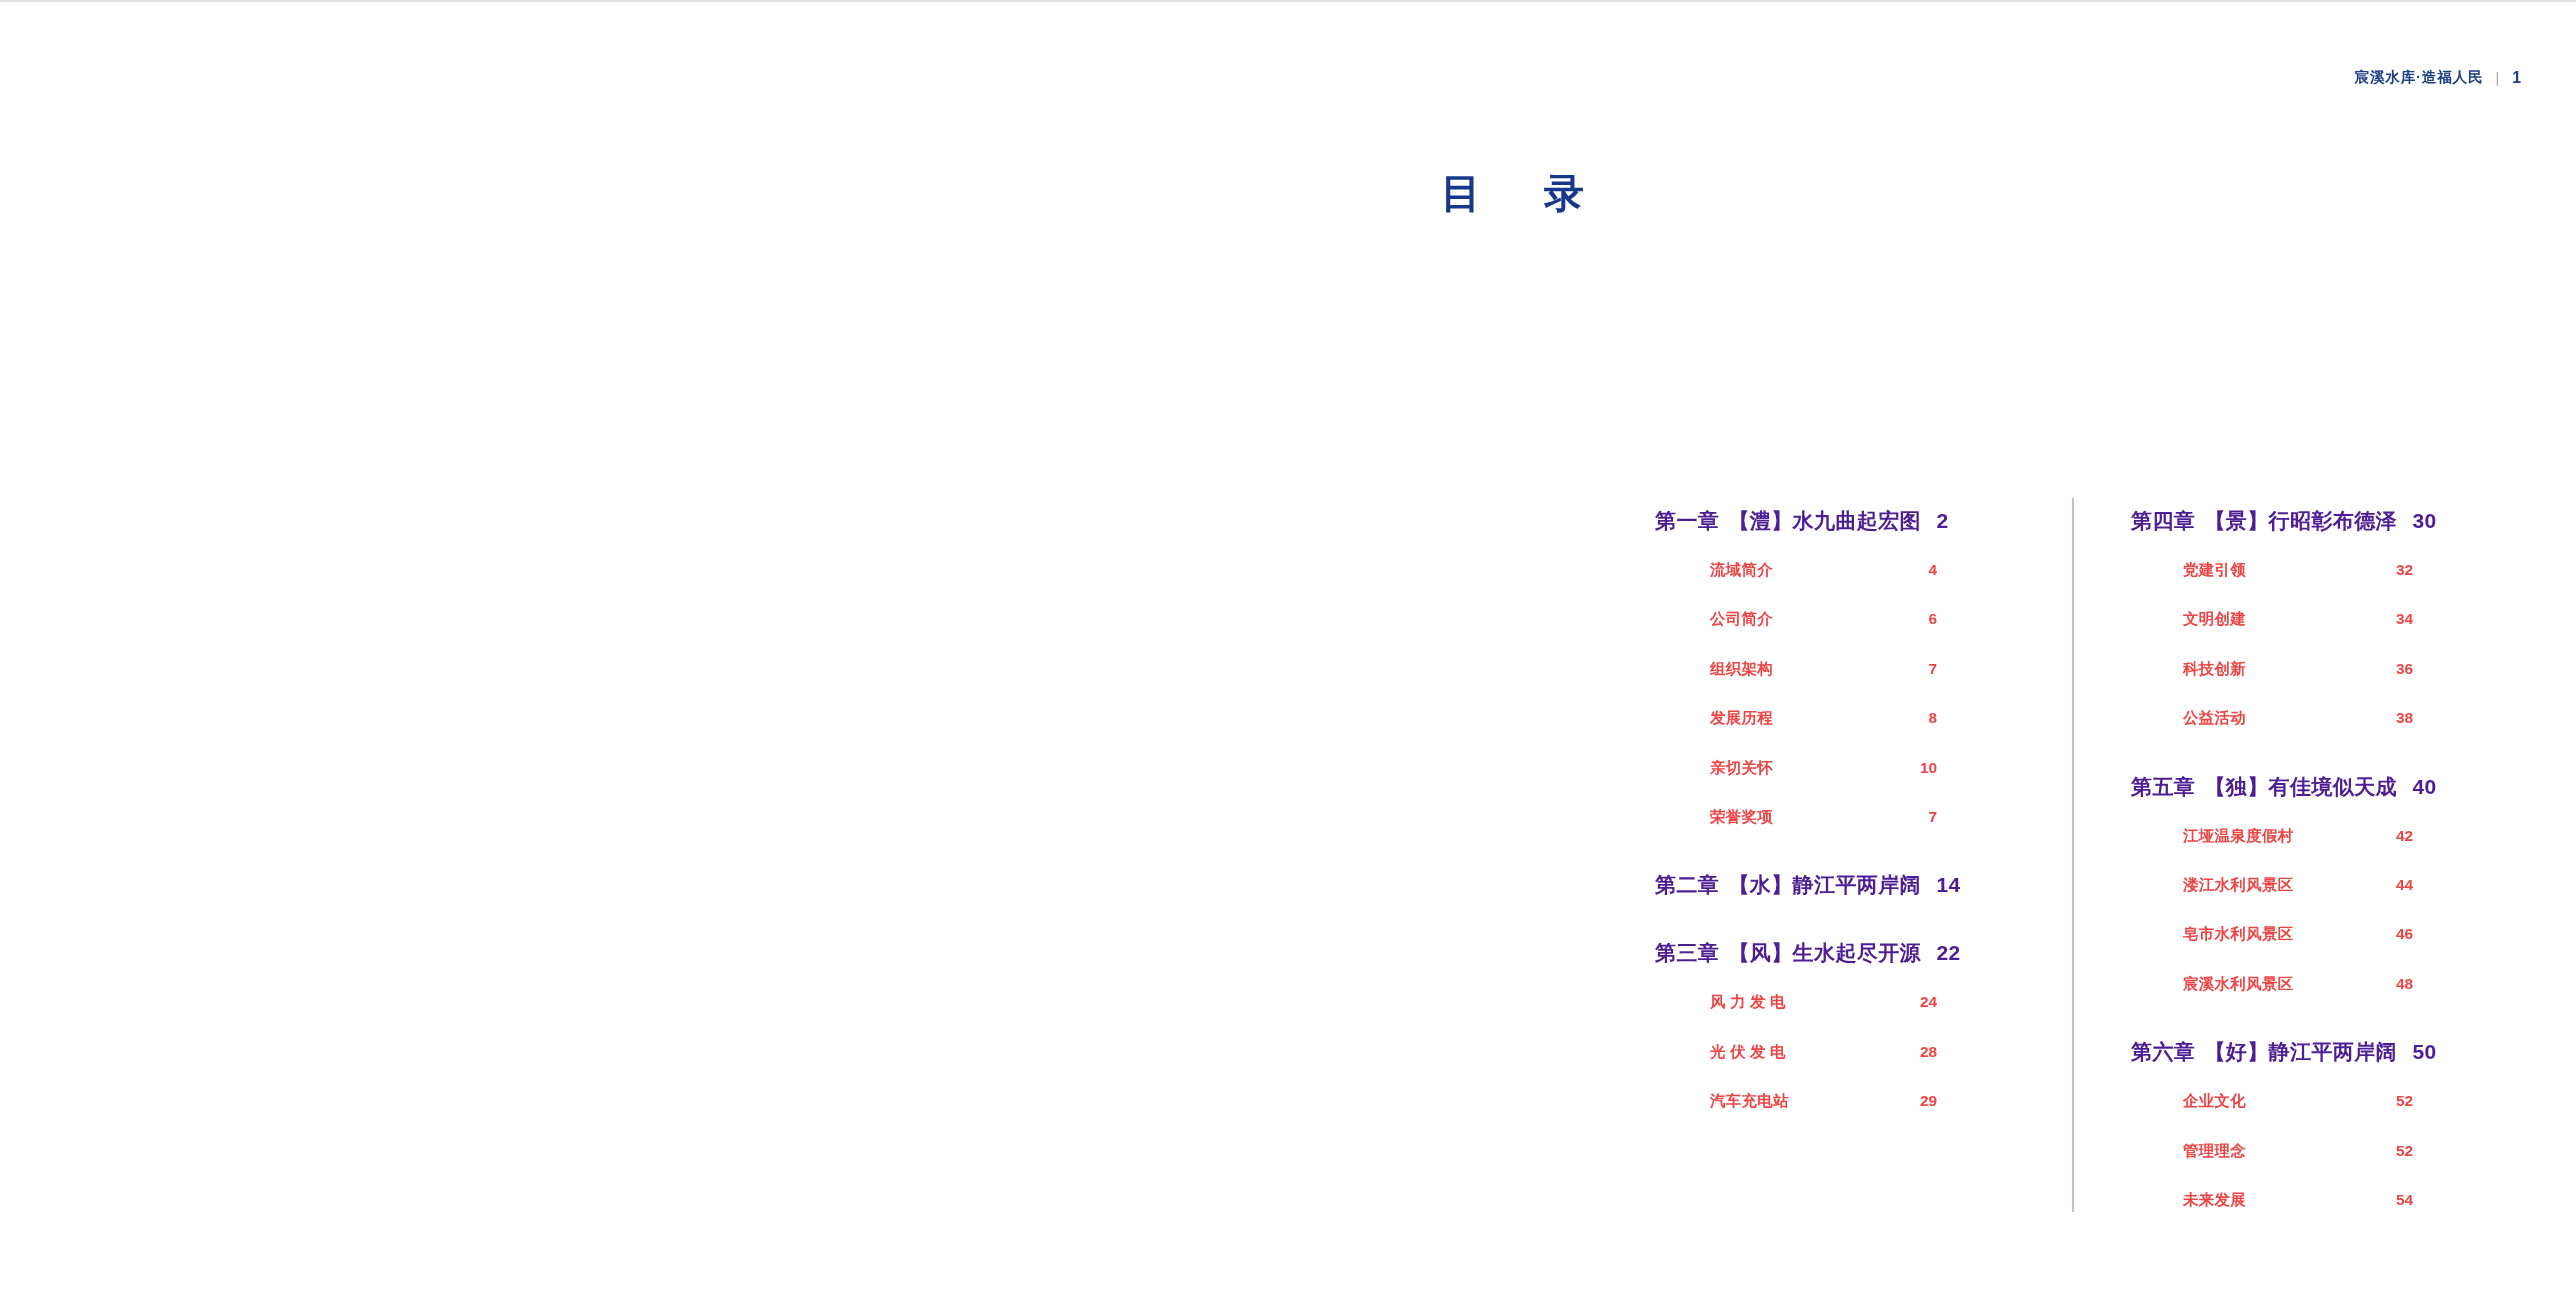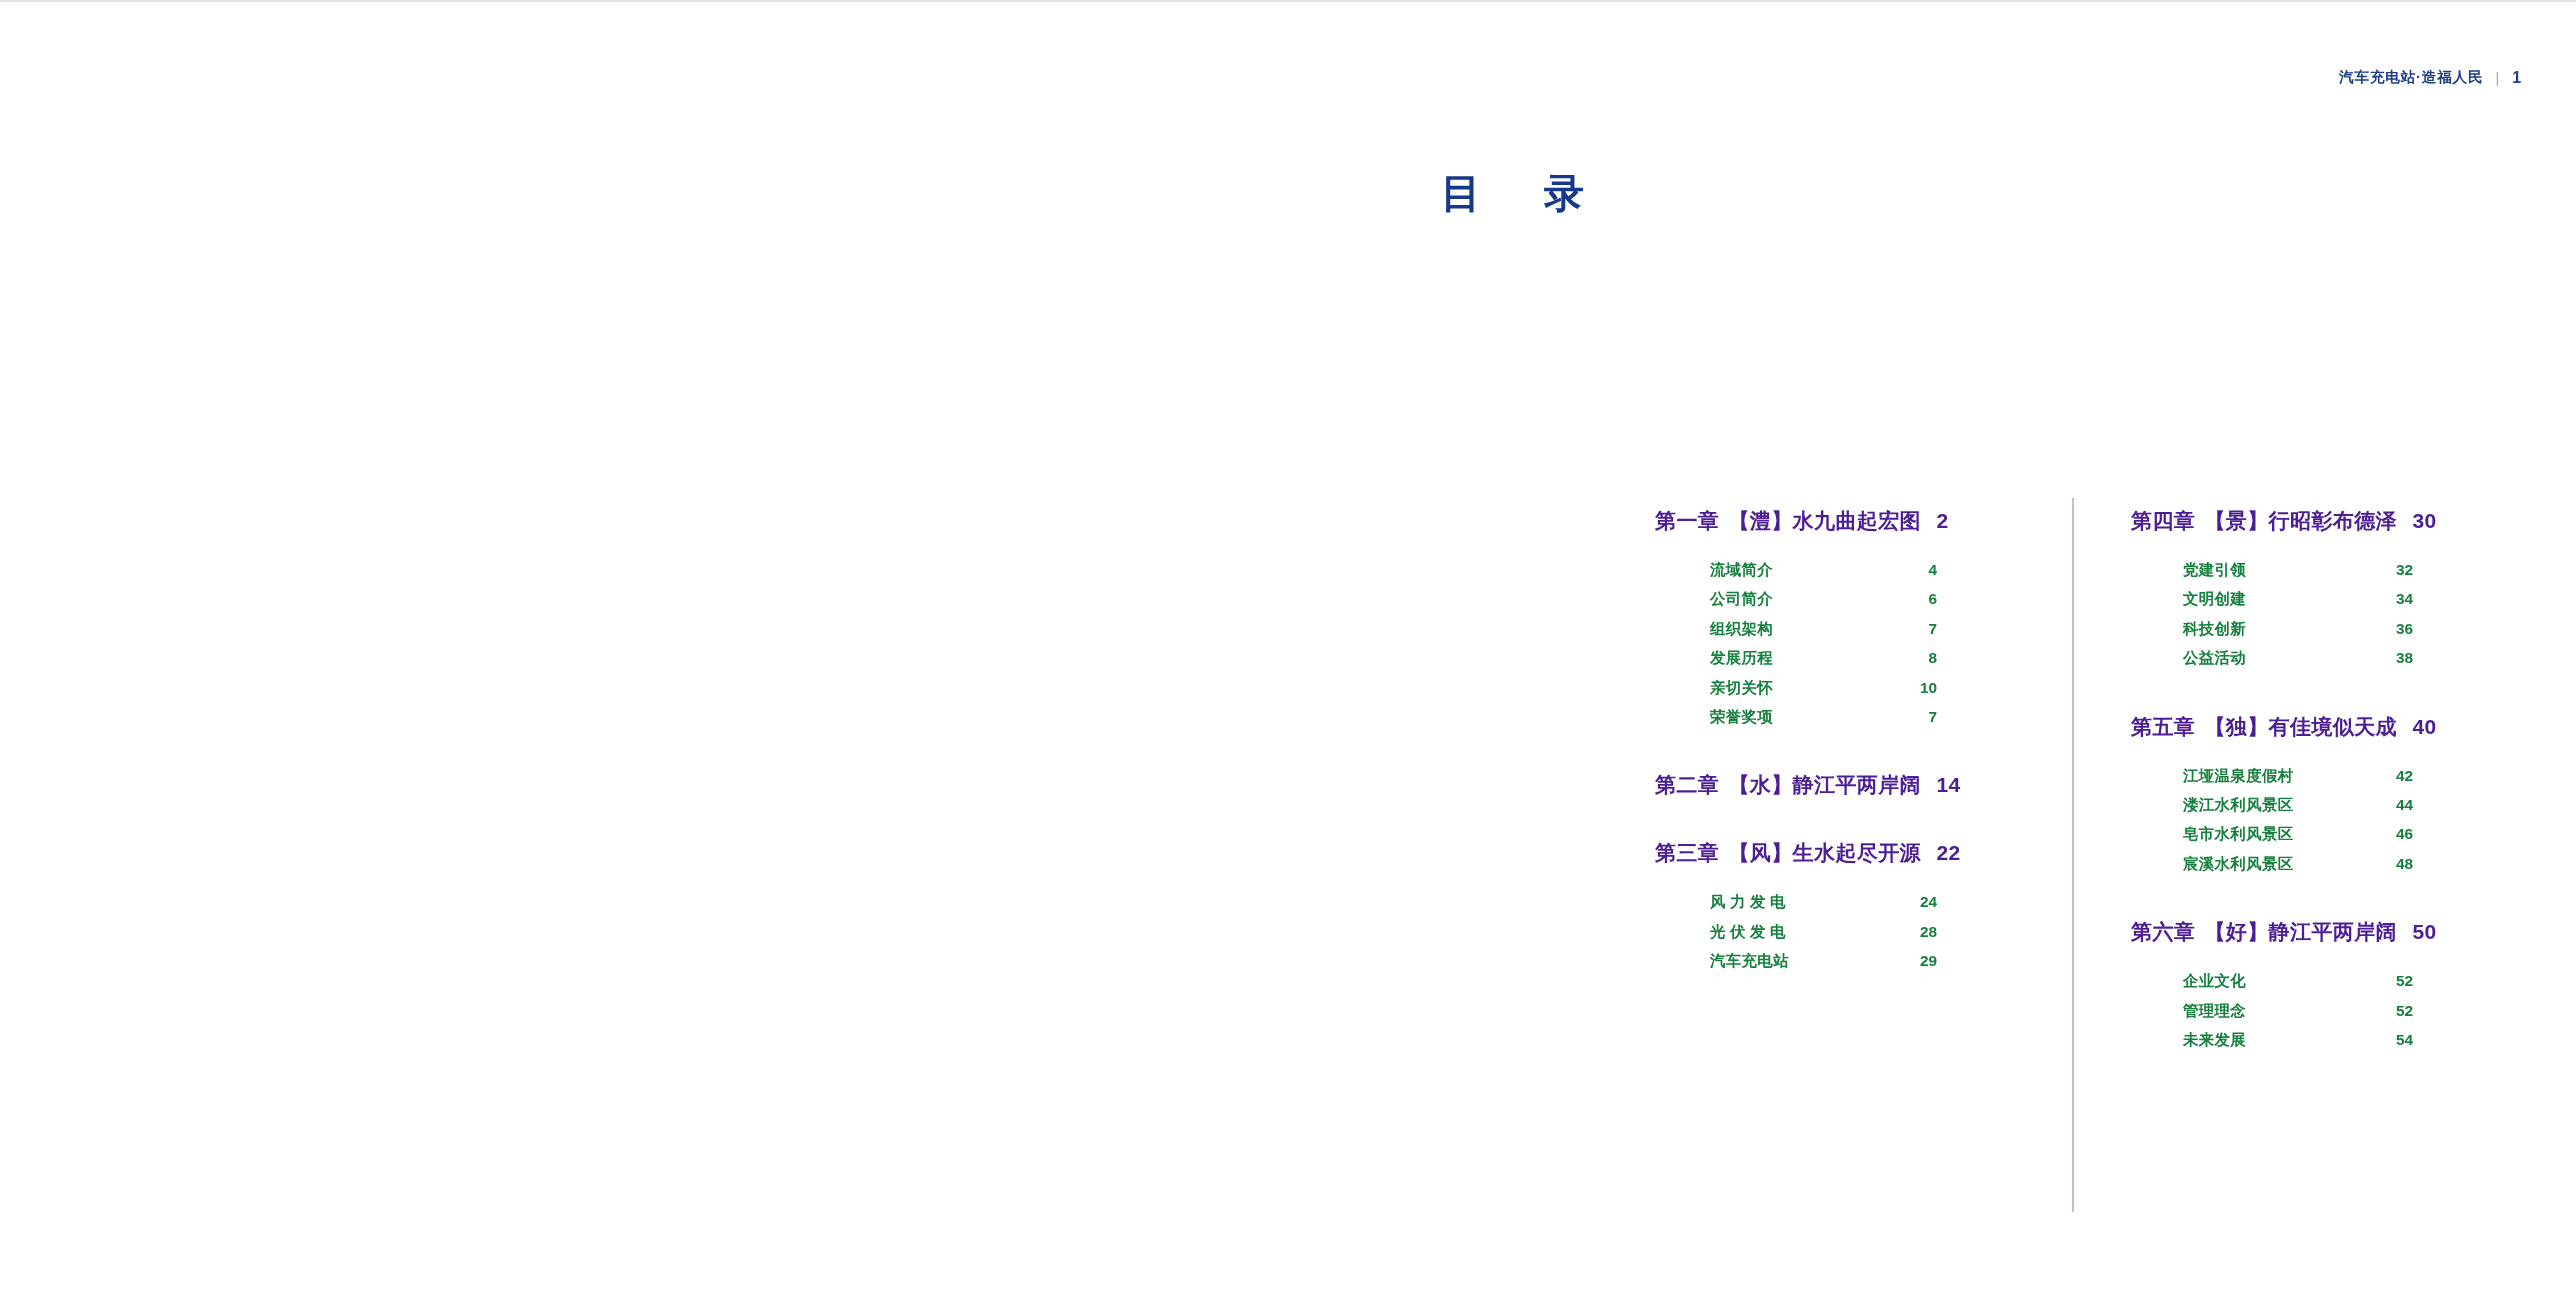--- a/index.html
+++ b/index.html
@@ -119,24 +119,25 @@
 
   .entries {
     margin-top: 20px;
     padding-left: 55px;
   }
   .entry {
     display: flex;
     align-items: flex-start;
     font-size: 15.4px;
     font-weight: bold;
-    color: #15803d;
+    color: #ef4444;
     line-height: 1;
     padding: 7px 0;
     white-space: nowrap;
+    margin-top: 20px;
   }
   .entry .e-title {
     width: 190px;
     letter-spacing: 0.4px;
   }
   .entry .e-page {
     width: 37px;
     text-align: right;
     font-size: 15.4px;
   }
@@ -151,21 +152,21 @@
   .toc-col.right .entry .e-title {
     width: 193px;
   }
 </style>
 </head>
 <body>
 
 <div class="top-rule"></div>
 
 <div class="running-header">
-  <span>汽车充电站·造福人民</span>
+  <span>宸溪水库·造福人民</span>
   <span class="sep">|</span>
   <span class="pagenum">1</span>
 </div>
 
 <div class="toc-title">目 录</div>
 
 <div class="col-divider"></div>
 
 <div class="toc-wrap">
 

